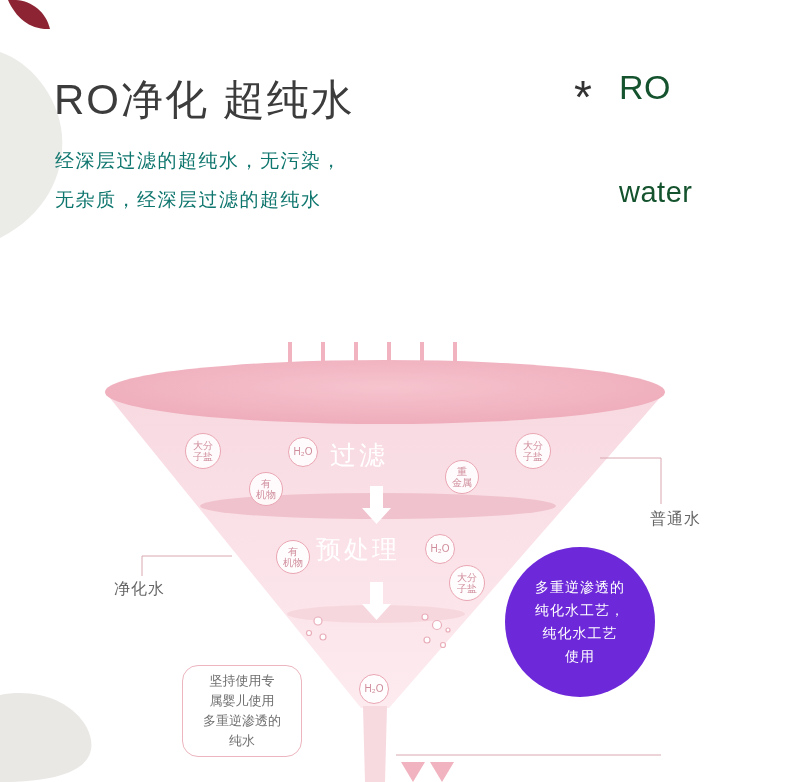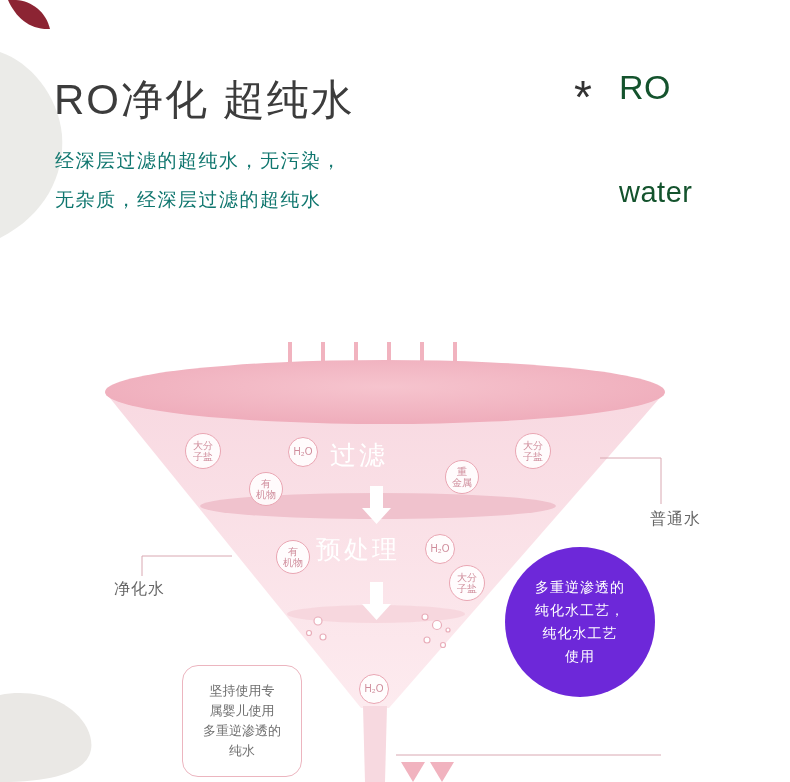--- a/index.html
+++ b/index.html
@@ -26,21 +26,21 @@
   .stage-ro { left:312px; top:619px; width:118px; font-size:24px; }
 
   .mol { position:absolute; border:1px solid #eaa6b3; border-radius:50%;
          background:rgba(255,255,255,.88); color:#cf8c9b; font-size:10px; line-height:1.15;
          display:flex; flex-direction:column; align-items:center; justify-content:center; text-align:center; }
 
   .callout-label { position:absolute; font-size:16px; color:#666; letter-spacing:1px; white-space:nowrap; }
   .ordinary { left:650px; top:509px; }
   .purified { left:114px; top:579px; }
 
-  .note-box { position:absolute; left:182px; top:665px; width:120px; height:112px;
+  .note-box { position:absolute; left:182px; top:665px; width:120px; height:92px;
               border:1px solid #ecb5bf; border-radius:16px;
               display:flex; align-items:center; justify-content:center; }
   .note-box .txt { font-size:13px; color:#6f6f6f; line-height:1.55; text-align:center; }
   .note-box .txt span { display:block; }
 
   .circle-note { position:absolute; left:505px; top:547px; width:150px; height:150px;
                  border-radius:50%; background:#6d28d9;
                  display:flex; align-items:center; justify-content:center; }
   .circle-note .txt { font-size:14px; color:#fff; line-height:1.65; text-align:center; letter-spacing:1px; }
   .circle-note .txt span { display:block; }

